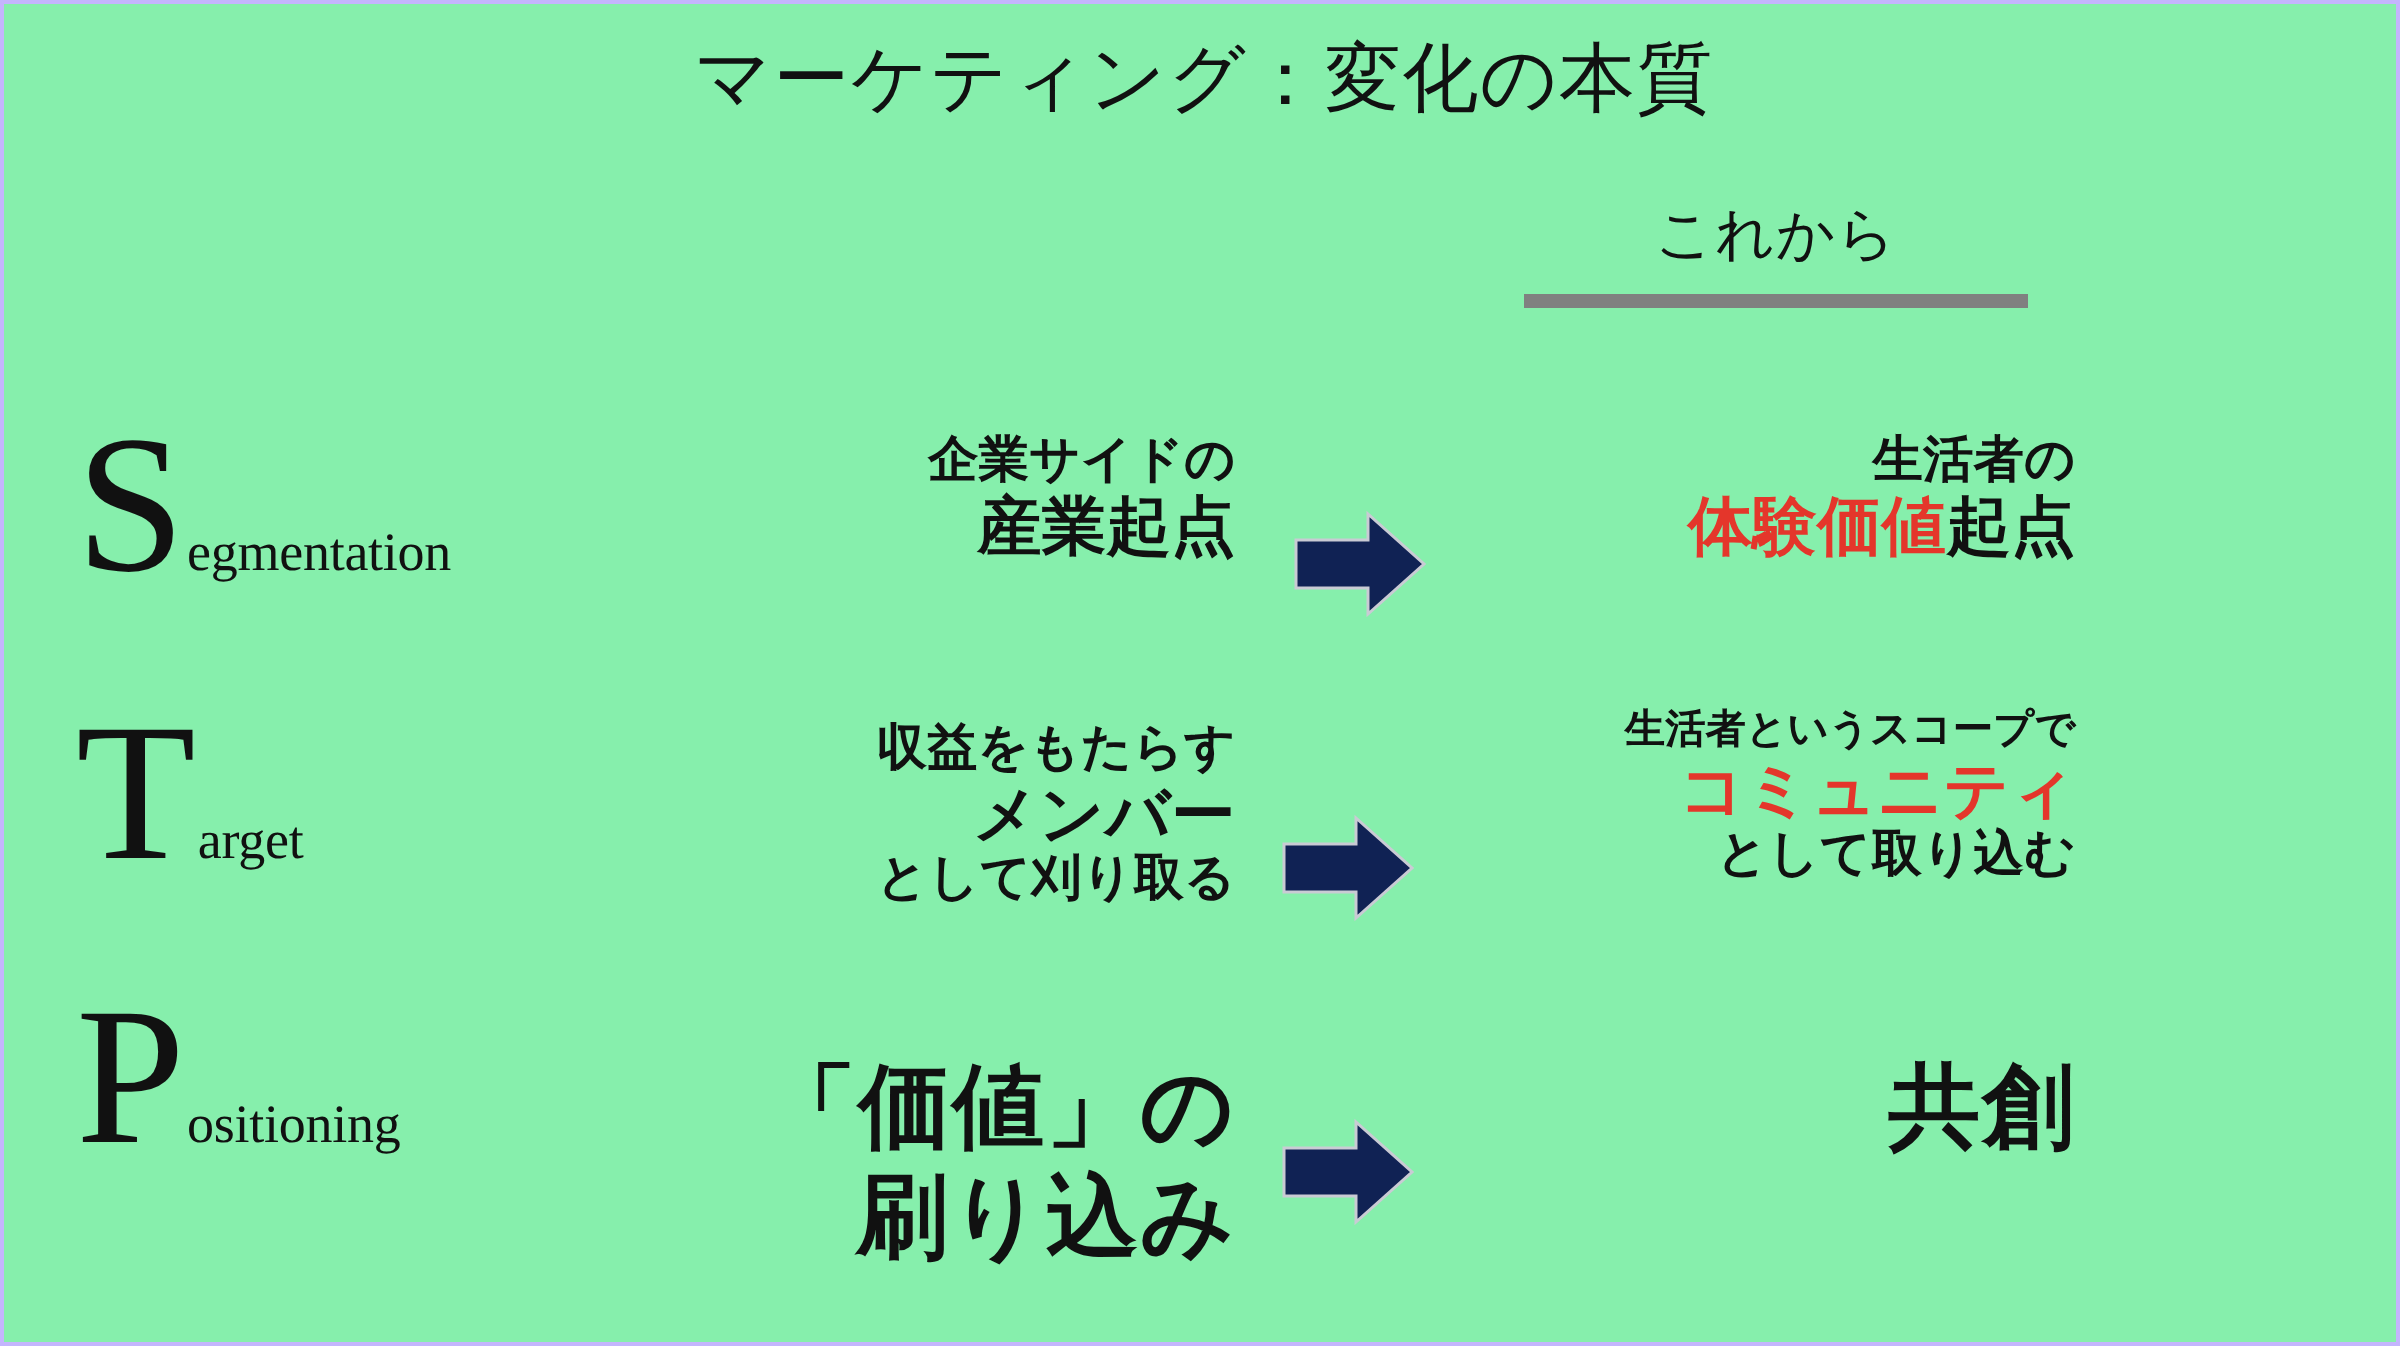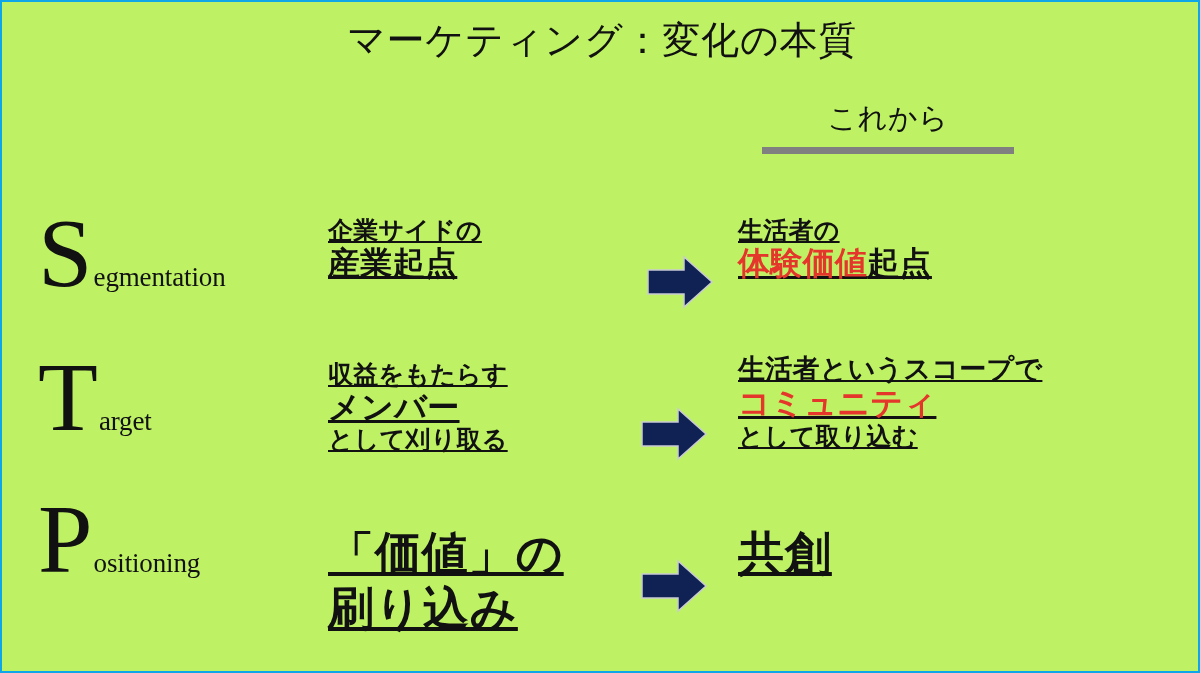--- a/index.html
+++ b/index.html
@@ -11,22 +11,22 @@
   body {
     font-family: "Liberation Serif", "DejaVu Serif", serif;
     -webkit-font-smoothing: antialiased;
   }
 
   .slide {
     position: relative;
     width: 1200px;
     height: 673px;
     box-sizing: border-box;
-    background: #bef264;
-    border: 2px solid #0ea5e9;
+    background: #86efac;
+    border: 2px solid #c4b5fd;
     overflow: hidden;
   }
 
   
   .slide-title {
     position: absolute;
     left: 0;
     top: 16px;
     width: 1200px;
     text-align: center;
@@ -84,42 +84,41 @@
     letter-spacing: -0.005em;
     padding-left: 2px;
   }
   .stp-item.s { top: 206px; }
   .stp-item.t { top: 350px; }
   .stp-item.p { top: 492px; }
 
   
   .cell {
     position: absolute;
-    text-align: left;
-    color: #111111;
-    text-decoration: underline;
+    text-align: right;
+    color: #111111;
   }
   .cell.before { left: 326px; width: 290px; }
   .cell.after  { left: 736px; width: 300px; }
 
   .row1.cell { top: 214px; }
   .row2.cell { top: 358px; }
   .row3.cell { top: 524px; }
 
   .row2.cell.after { top: 352px; }
   .row3.cell.after { top: 524px; }
 
   .sm {
     font-size: 25px;
     line-height: 1.18;
     font-weight: 600;
     letter-spacing: 0.01em;
     white-space: nowrap;
   }
-  .sm.tight { font-size: 27px; }
+  .sm.tight { font-size: 20px; }
   .lg {
     font-size: 32px;
     line-height: 1.12;
     font-weight: 700;
     letter-spacing: 0.01em;
     white-space: nowrap;
   }
   .lg.red  { color: #e4362b; }
   .xl {
     font-size: 46px;

